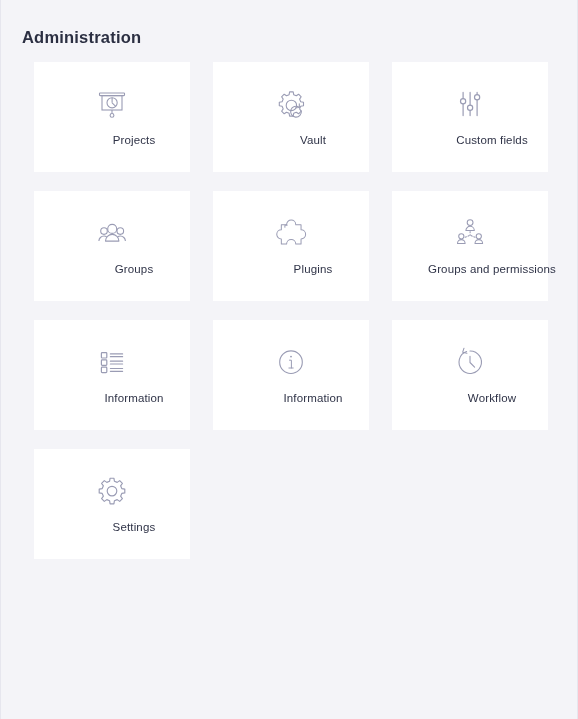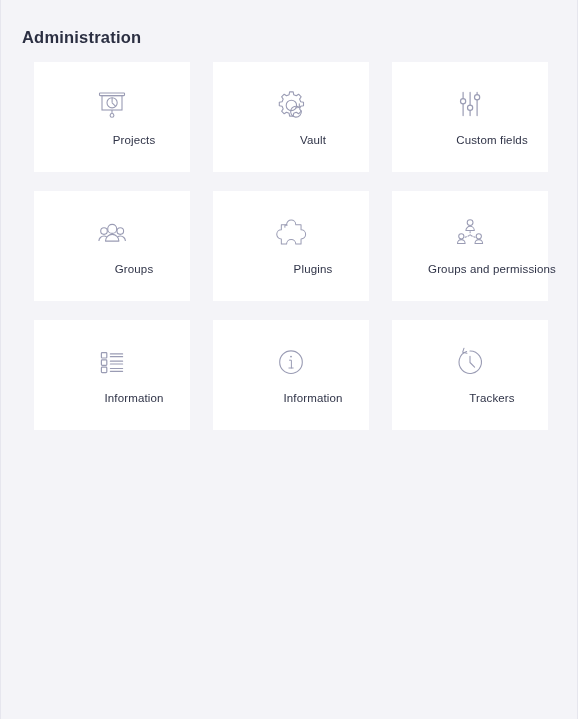--- a/index.html
+++ b/index.html
@@ -199,18 +199,27 @@
     </div>
 
     <div class="tile">
       <div class="tile-icon">
         <svg width="40" height="40" viewBox="0 0 40 40" fill="none" stroke="currentColor" stroke-width="1.1">
           <path d="M16.6 9.6a11.2 11.2 0 103.4-.6" stroke-linecap="round"></path>
           <path d="M14 6.2l-1.3 4 4.2 1.1" stroke-linecap="round" stroke-linejoin="round"></path>
           <path d="M20 14.3v6.2l4.6 4.6" stroke-linecap="round" stroke-linejoin="round"></path>
         </svg>
       </div>
-      <div class="tile-label">Trackers</div>
-    </div>
-
+      <div class="tile-label">Workflow</div>
+    </div>
+
+    <div class="tile">
+      <div class="tile-icon">
+        <svg width="40" height="40" viewBox="0 0 40 40" fill="none" stroke="currentColor" stroke-width="1.15">
+          <path d="M18.1 7.2h3.8l.5 3 2.8 1.2 2.5-1.8 2.7 2.7-1.8 2.5 1.2 2.8 3 .5v3.8l-3 .5-1.2 2.8 1.8 2.5-2.7 2.7-2.5-1.8-2.8 1.2-.5 3h-3.8l-.5-3-2.8-1.2-2.5 1.8-2.7-2.7 1.8-2.5-1.2-2.8-3-.5v-3.8l3-.5 1.2-2.8-1.8-2.5 2.7-2.7 2.5 1.8 2.8-1.2z" stroke-linejoin="round"></path>
+          <circle cx="20" cy="20.1" r="4.8"></circle>
+        </svg>
+      </div>
+      <div class="tile-label">Settings</div>
+    </div>
 
   </div>
 </div>
 
 </body></html>

